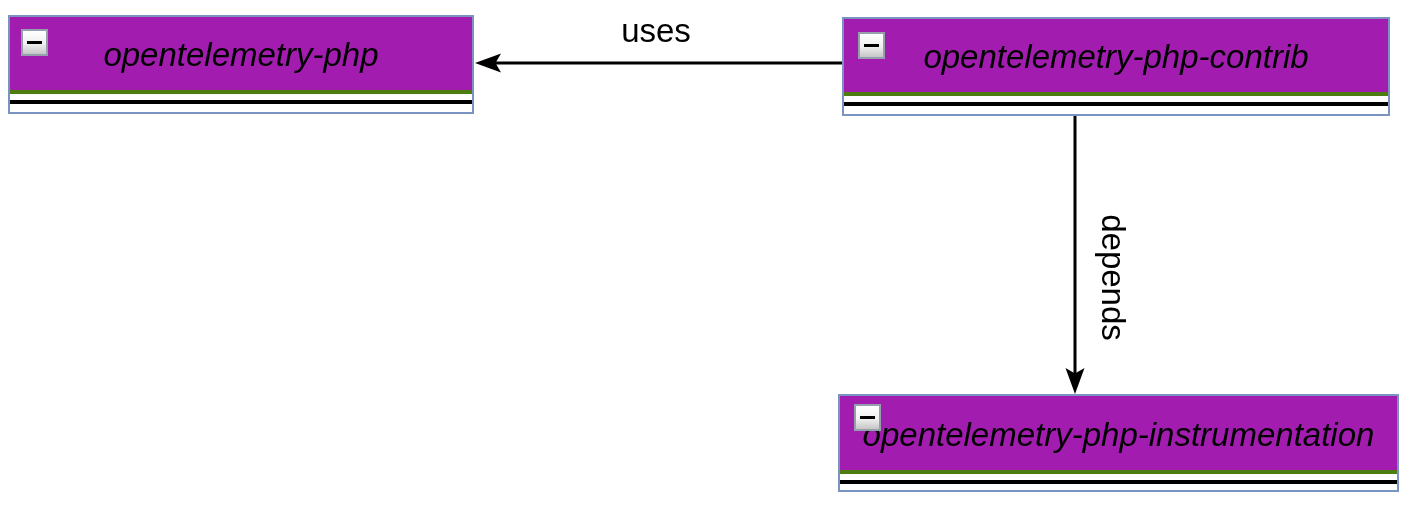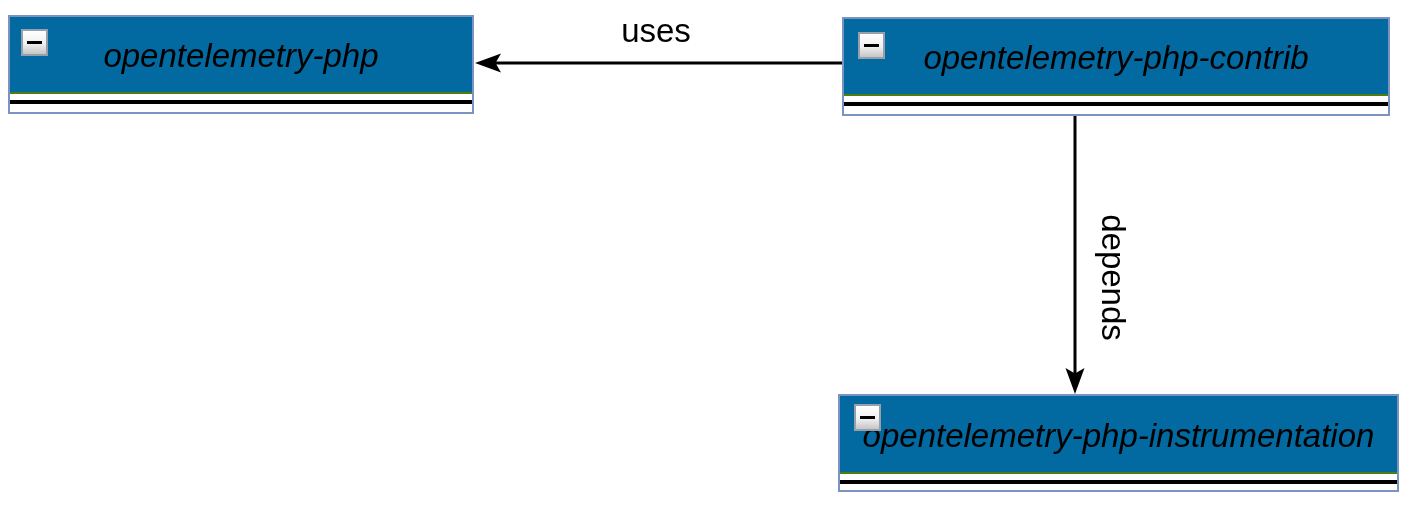--- a/index.html
+++ b/index.html
@@ -22,22 +22,22 @@
     box-sizing: border-box;
     border: 2px solid #7b93c1;
     background: #ffffff;
     display: flex;
     flex-direction: column;
   }
   .node-title {
     position: relative;
     box-sizing: border-box;
     height: 77px;
-    background: #0369a1;
-    border-bottom: 2px solid #4d7c0f;
+    background: #a21caf;
+    border-bottom: 4px solid #4d7c0f;
     display: flex;
     align-items: center;
     justify-content: center;
   }
   .node-label {
     font-style: italic;
     font-size: 33px;
     line-height: 1;
     color: #000000;
     white-space: nowrap;

